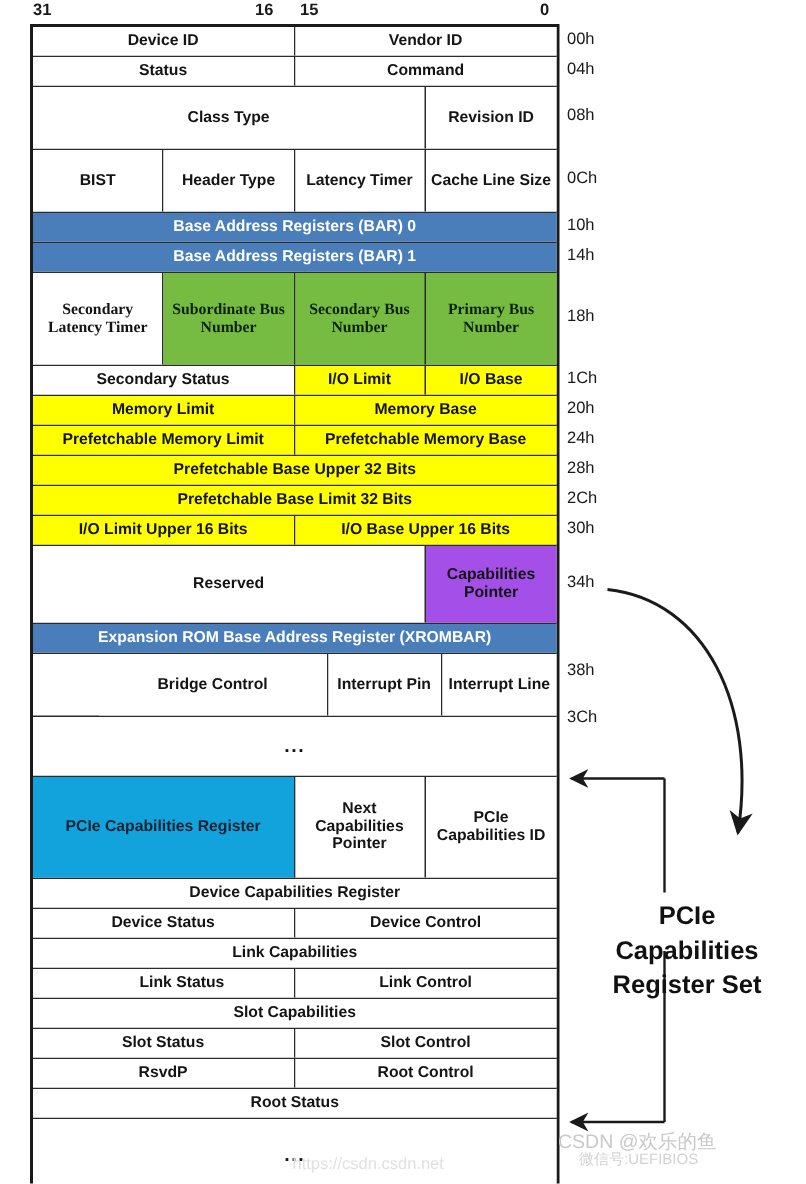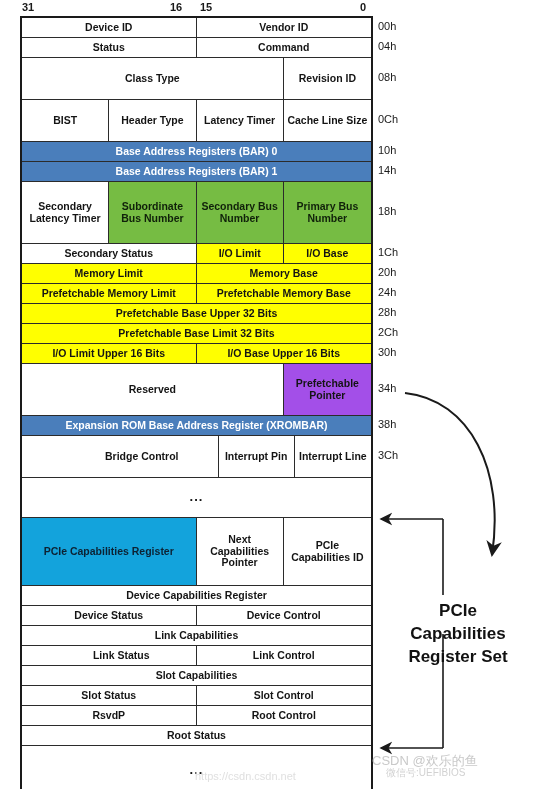--- a/index.html
+++ b/index.html
@@ -130,21 +130,21 @@
         <div class="cell w25 c-white" style="height: 100%;">Header Type</div>
         <div class="cell w25 c-white" style="height: 100%;">Latency Timer</div>
         <div class="cell w25 c-white" style="height: 100%;">Cache Line Size</div>
       </div>
       <div class="row" style="height: 20px;">
         <div class="cell w100 c-blue" style="height: 100%;">Base Address Registers (BAR) 0</div>
       </div>
       <div class="row" style="height: 20px;">
         <div class="cell w100 c-blue" style="height: 100%;">Base Address Registers (BAR) 1</div>
       </div>
-      <div class="row" style="height: 62px;">
+      <div class="row" style="height: 62px; font-family: Liberation Serif, serif;">
         <div class="cell w25 c-white" style="height: 100%;">Secondary Latency Timer</div>
         <div class="cell w25 c-green" style="height: 100%;">Subordinate Bus Number</div>
         <div class="cell w25 c-green" style="height: 100%;">Secondary Bus Number</div>
         <div class="cell w25 c-green" style="height: 100%;">Primary Bus Number</div>
       </div>
       <div class="row" style="height: 20px;">
         <div class="cell w50 c-white" style="height: 100%;">Secondary Status</div>
         <div class="cell w25 c-yellow" style="height: 100%;">I/O Limit</div>
         <div class="cell w25 c-yellow" style="height: 100%;">I/O Base</div>
       </div>
@@ -161,21 +161,21 @@
       </div>
       <div class="row" style="height: 20px;">
         <div class="cell w100 c-yellow" style="height: 100%;">Prefetchable Base Limit 32 Bits</div>
       </div>
       <div class="row" style="height: 20px;">
         <div class="cell w50 c-yellow" style="height: 100%;">I/O Limit Upper 16 Bits</div>
         <div class="cell w50 c-yellow" style="height: 100%;">I/O Base Upper 16 Bits</div>
       </div>
       <div class="row" style="height: 52px;">
         <div class="cell w75 c-white" style="height: 100%;">Reserved</div>
-        <div class="cell w25 c-purple" style="height: 100%;">Prefetchable Pointer</div>
+        <div class="cell w25 c-purple" style="height: 100%;">Capabilities Pointer</div>
       </div>
       <div class="row" style="height: 20px;">
         <div class="cell w100 c-blue" style="height: 100%;">Expansion ROM Base Address Register (XROMBAR)</div>
       </div>
       <div class="row" style="height: 42px; padding-left: 44px;">
         <div class="cell w50 c-white" style="height: 100%;">Bridge Control</div>
         <div class="cell w25 c-white" style="height: 100%;">Interrupt Pin</div>
         <div class="cell w25 c-white" style="height: 100%;">Interrupt Line</div>
       </div>
       <div class="row" style="height: 40px;">
@@ -227,21 +227,21 @@
       <div class="off" style="height: 20px;">10h</div>
       <div class="off" style="height: 20px;">14h</div>
       <div class="off" style="height: 62px;">18h</div>
       <div class="off" style="height: 20px;">1Ch</div>
       <div class="off" style="height: 20px;">20h</div>
       <div class="off" style="height: 20px;">24h</div>
       <div class="off" style="height: 20px;">28h</div>
       <div class="off" style="height: 20px;">2Ch</div>
       <div class="off" style="height: 20px;">30h</div>
       <div class="off" style="height: 52px;">34h</div>
-      <div class="off" style="height: 20px;">38h</div>
+      <div class="off" style="height: 20px; margin-top: 23px;">38h</div>
       <div class="off" style="height: 42px;">3Ch</div>
       <div class="off" style="height: 40px;"></div>
       <div class="off" style="height: 68px;"></div>
       <div class="off" style="height: 20px;"></div>
       <div class="off" style="height: 20px;"></div>
       <div class="off" style="height: 20px;"></div>
       <div class="off" style="height: 20px;"></div>
       <div class="off" style="height: 20px;"></div>
       <div class="off" style="height: 20px;"></div>
       <div class="off" style="height: 20px;"></div>

